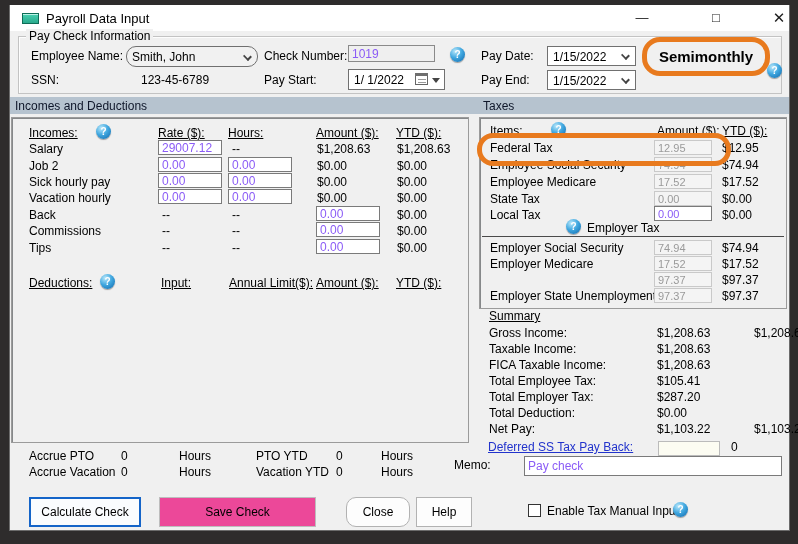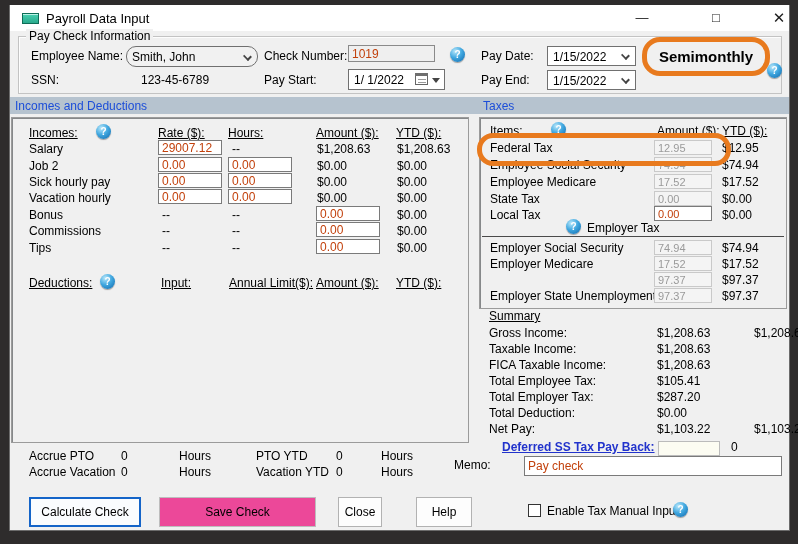--- a/index.html
+++ b/index.html
@@ -17,37 +17,37 @@
   .wtitle { position:absolute; left:36px; top:6px; font-size:13px; color:#000; }
   .winbtn { position:absolute; top:0; width:40px; height:26px; text-align:center; line-height:26px;
             font-size:13px; color:#1b1b1b; cursor:pointer; }
   .groupbox { position:absolute; border:1px solid #c3c3c3; box-shadow:1px 1px 0 #fdfdfd inset; }
   .grouplabel { position:absolute; background:#f0f0f0; padding:0 3px; font-size:12px; z-index:2; }
   .q { position:absolute; width:15px; height:15px; border-radius:50%; color:#fff; font-size:10px;
        font-weight:bold; line-height:15px; text-align:center;
        background:radial-gradient(circle at 35% 28%, #b8e7fa 0%, #41a8e0 45%, #0d66ab 100%);
        box-shadow:0 1px 1px rgba(0,0,0,.35); cursor:pointer; }
   .in { position:absolute; border:1px solid #7a7a7a; background:#fff; font:12px "Liberation Sans",sans-serif;
-        padding:0 3px; height:17px; color:#c2410c; }
+        padding:0 3px; height:17px; color:#8b5cf6; }
   .in-s { height:15px; font-size:11px; }
   .ro { background:#f4f4f4; border:1px solid #c9c9c9; color:#9a9a9a; }
   .combo { position:absolute; border:1px solid #707070; background:#f1f1f1; font-size:12px;
            padding:3px 18px 0 5px; cursor:pointer; white-space:nowrap; overflow:hidden; }
   .combo.white { background:#fff; }
   .chev { position:absolute; right:6px; top:6px; width:7px; height:7px;
           border-right:2px solid #444; border-bottom:2px solid #444;
           transform:rotate(45deg) scaleY(.8); }
   .cal { position:absolute; width:13px; height:12px; border:1px solid #666; background:#fff; }
   .cal::before { content:""; position:absolute; left:-1px; top:-1px; right:-1px; height:3px; background:#6f6f6f; }
   .cal::after  { content:""; position:absolute; left:2px; top:5px; width:8px; height:1px;
                  background:#9a9a9a; box-shadow:0 3px 0 #9a9a9a; }
   .tri { position:absolute; width:0; height:0; border-left:4px solid transparent;
          border-right:4px solid transparent; border-top:5px solid #444; }
   .secbar { position:absolute; left:0; top:92px; width:779px; height:17px; background:#b6c3cf; }
-  .secbar span { position:absolute; top:2px; font-size:12px; color:#1d4ed8; }
+  .secbar span { position:absolute; top:2px; font-size:12px; color:#0f172a; }
   .panel { position:absolute; background:#f0f0f0; border:1px solid #9b9b9b;
            box-shadow:inset 1px 1px 0 #86888a; }
   .oval { position:absolute; border:5px solid #e87a1e; border-radius:18px; z-index:40; pointer-events:none; }
   .btn { position:absolute; top:492px; height:30px; background:#fdfdfd; border:1px solid #b2b2b2;
          font:12px "Liberation Sans",sans-serif; text-align:center; line-height:27px; color:#000; cursor:pointer; }
   .btn.calc { border:2px solid #1464c8; background:#fafcfe; }
   .btn.save { background:#ec4899; border:1px solid #bdbdbd; }
   .divline { position:absolute; height:1px; background:#4a4a4a; }
   .cb { position:absolute; width:13px; height:13px; background:#fff; border:1px solid #333; cursor:pointer; }
   .link { color:#2233cc; text-decoration:underline; cursor:pointer; }
@@ -133,21 +133,21 @@
     <input class="in in-s" style="left: 216px; top: 55px; width: 64px; font-size: 12px;" value="0.00">
     <div class="t12" style="left:305px;top:57px;">$0.00</div>
     <div class="t12" style="left:385px;top:57px;">$0.00</div>
 
     <div class="t12" style="left:17px;top:73px;">Vacation hourly</div>
     <input class="in in-s" style="left: 146px; top: 71px; width: 64px; font-size: 12px;" value="0.00">
     <input class="in in-s" style="left: 216px; top: 71px; width: 64px; font-size: 12px;" value="0.00">
     <div class="t12" style="left:305px;top:73px;">$0.00</div>
     <div class="t12" style="left:385px;top:73px;">$0.00</div>
 
-    <div class="t12" style="left:17px;top:90px;">Bonus</div>
+    <div class="t12" style="left:17px;top:90px;">Back</div>
     <div class="t12" style="left:150px;top:90px;">--</div>
     <div class="t12" style="left:220px;top:90px;">--</div>
     <input class="in in-s" style="left: 304px; top: 88px; width: 64px; font-size: 12px;" value="0.00">
     <div class="t12" style="left:385px;top:90px;">$0.00</div>
 
     <div class="t12" style="left:17px;top:106px;">Commissions</div>
     <div class="t12" style="left:150px;top:106px;">--</div>
     <div class="t12" style="left:220px;top:106px;">--</div>
     <input class="in in-s" style="left: 304px; top: 104px; width: 64px; font-size: 12px;" value="0.00">
     <div class="t12" style="left:385px;top:106px;">$0.00</div>
@@ -232,21 +232,21 @@
   <div class="t12" style="left:479px;top:385px;">Total Employer Tax:</div>
   <div class="t12" style="left:647px;top:385px;">$287.20</div>
 
   <div class="t12" style="left:479px;top:401px;">Total Deduction:</div>
   <div class="t12" style="left:647px;top:401px;">$0.00</div>
 
   <div class="t12" style="left:479px;top:417px;">Net Pay:</div>
   <div class="t12" style="left:647px;top:417px;">$1,103.22</div>
   <div class="t12" style="left:744px;top:417px;">$1,103.22</div>
 
-  <div class="t12 link" style="left:492px;top:435px;font-weight:bold;">Deferred SS Tax Pay Back:</div>
+  <div class="t12 link" style="left:478px;top:435px;">Deferred SS Tax Pay Back:</div>
   <input class="in in-s" style="left: 648px; top: 436px; width: 62px; background: rgb(252, 252, 242); border-color: rgb(187, 187, 187);" value="">
   <div class="t12" style="left:721px;top:435px;">0</div>
 
   <div class="t12" style="left:19px;top:444px;">Accrue PTO</div>
   <div class="t12" style="left:111px;top:444px;">0</div>
   <div class="t12" style="left:169px;top:444px;">Hours</div>
   <div class="t12" style="left:246px;top:444px;">PTO YTD</div>
   <div class="t12" style="left:326px;top:444px;">0</div>
   <div class="t12" style="left:371px;top:444px;">Hours</div>
 
@@ -255,21 +255,21 @@
   <div class="t12" style="left:169px;top:460px;">Hours</div>
   <div class="t12" style="left:246px;top:460px;">Vacation YTD</div>
   <div class="t12" style="left:326px;top:460px;">0</div>
   <div class="t12" style="left:371px;top:460px;">Hours</div>
 
   <div class="t12" style="left:444px;top:453px;">Memo:</div>
   <input class="in" style="left: 514px; top: 451px; width: 258px; height: 20px;" value="Pay check">
 
   <button class="btn calc" style="left:19px;width:112px;">Calculate Check</button>
   <button class="btn save" style="left:149px;width:157px;">Save Check</button>
-  <button class="btn" style="left:328px;width:44px;">Close</button>
+  <button class="btn" style="left:336px;width:64px;border-radius:10px;">Close</button>
   <button class="btn" style="left:406px;width:56px;">Help</button>
 
   <div class="cb" style="left:518px;top:499px;"></div>
   <div class="t12" style="left:537px;top:499px;">Enable Tax Manual Input</div>
   <div class="q" style="left:663px;top:497px;">?</div>
 
 </div>
 </div>
 
 </body></html>

